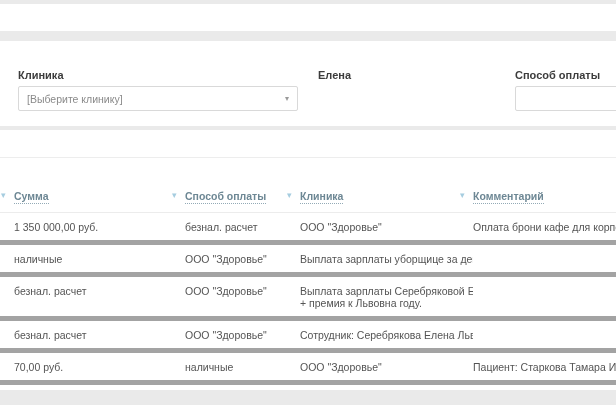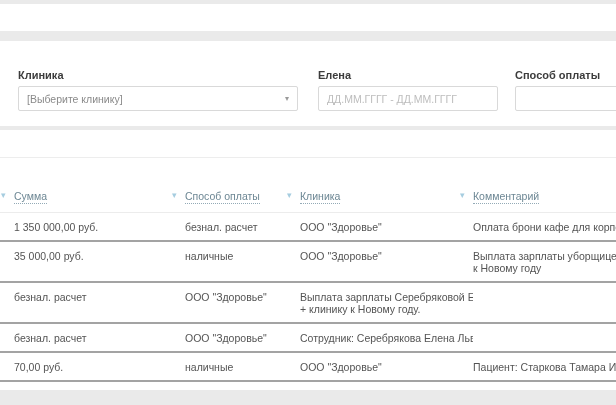--- a/index.html
+++ b/index.html
@@ -53,22 +53,23 @@
   .th .sort-icon {
     position:absolute; left:-13px; top:0;
     color:#a6cde0; font-size:9px; line-height:10px;
   }
   .th .th-label {
     color:#6d8794;
     border-bottom:1px dotted #93aab6;
     padding-bottom:1px;
     cursor:pointer;
     white-space:nowrap;
+    font-weight:bold;
   }
-  .tbody .grid-row { border-bottom:2px solid #a3a3a3; }
+  .tbody .grid-row { border-bottom:5px solid #a3a3a3; }
   .td {
     font-size:10.5px; line-height:12px; color:#545454;
     padding-top:8px; padding-bottom:7px;
     overflow:hidden;
   }
   .td .cell-line { white-space:nowrap; overflow:hidden; }
 </style>
 </head>
 <body>
 
@@ -79,21 +80,20 @@
   <div class="filter-group fg-clinic">
     <div class="filter-label">Клиника</div>
     <div class="control">
       <span class="select-placeholder">[Выберите клинику]</span>
       <span class="select-chevron">▾</span>
     </div>
   </div>
 
   <div class="filter-group fg-date">
     <div class="filter-label">Елена</div>
-    <input class="control" type="text" placeholder="ДД.ММ.ГГГГ - ДД.ММ.ГГГГ" style="">
   </div>
 
   <div class="filter-group fg-payment">
     <div class="filter-label">Способ оплаты</div>
     <input class="control" type="text" value="" style="">
   </div>
 
 </div>
 
 <div class="card lower-card">
@@ -116,43 +116,39 @@
         </div>
         <div class="td">
           <div class="cell-line">ООО "Здоровье"</div>
         </div>
         <div class="td">
           <div class="cell-line">Оплата брони кафе для корпоратива в ч</div>
         </div>
       </div>
       <div class="grid-row">
         <div class="td">
-          <div class="cell-line">35 000,00 руб.</div>
-        </div>
-        <div class="td">
           <div class="cell-line">наличные</div>
         </div>
         <div class="td">
           <div class="cell-line">ООО "Здоровье"</div>
         </div>
         <div class="td">
           <div class="cell-line">Выплата зарплаты уборщице за декабрь</div>
-          <div class="cell-line">к Новому году</div>
         </div>
       </div>
       <div class="grid-row">
         <div class="td">
           <div class="cell-line">безнал. расчет</div>
         </div>
         <div class="td">
           <div class="cell-line">ООО "Здоровье"</div>
         </div>
         <div class="td">
           <div class="cell-line">Выплата зарплаты Серебряковой Е.Л. за</div>
-          <div class="cell-line">+ клинику к Новому году.</div>
+          <div class="cell-line">+ премия к Львовна году.</div>
         </div>
       </div>
       <div class="grid-row">
         <div class="td">
           <div class="cell-line">безнал. расчет</div>
         </div>
         <div class="td">
           <div class="cell-line">ООО "Здоровье"</div>
         </div>
         <div class="td">

